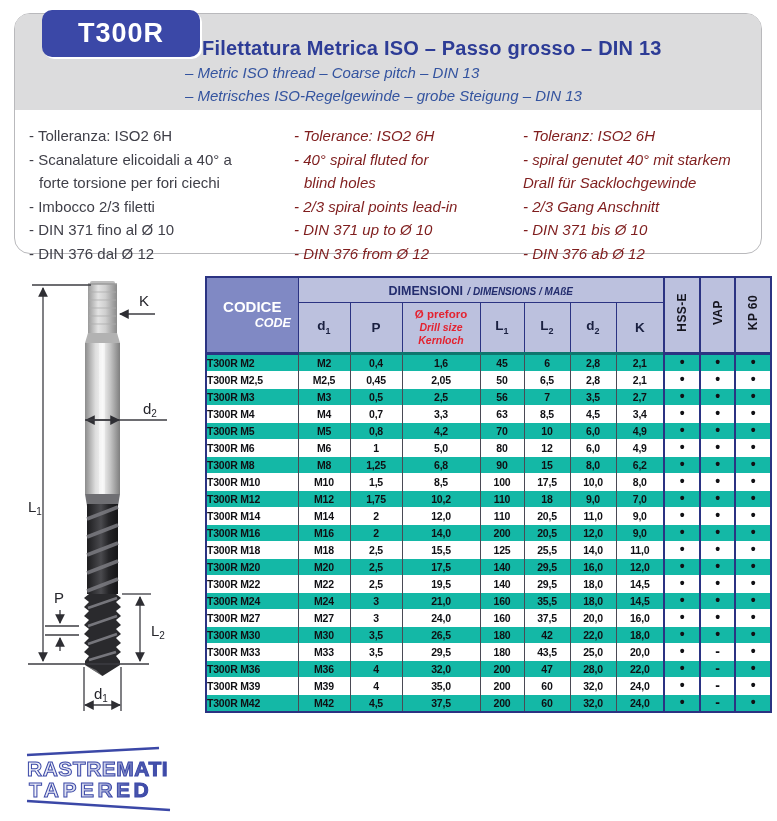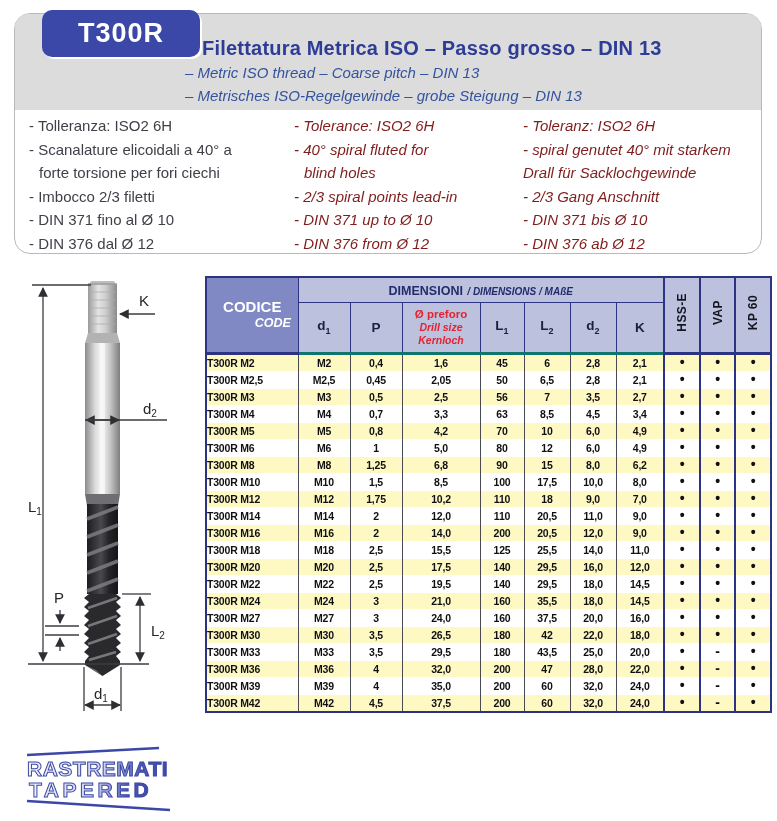--- a/index.html
+++ b/index.html
@@ -12,21 +12,21 @@
   .banner{position:absolute;left:0;top:0;right:0;height:96px;background:#dcdcdd;
           border-radius:14px 14px 0 0;box-sizing:border-box;padding:21px 10px 0 170px;}
   .badge{position:absolute;left:-5px;top:-4px;width:158px;height:47px;background:#3b48a7;
          border-radius:10px;display:flex;align-items:center;justify-content:center;
          color:#fff;font-size:27px;font-weight:bold;letter-spacing:1px;
          box-shadow:2px 2px 0 #ffffff;margin-left:32px;}
   .title-it{font-size:20px;font-weight:bold;color:#2d3c96;line-height:26px;letter-spacing:.2px;}
   .sub{font-size:15px;font-style:italic;color:#33539f;line-height:23px;}
 
   .features{position:absolute;left:0;top:96px;right:0;bottom:0;display:flex;
-            padding:14px 8px 8px 14px;box-sizing:border-box;align-items:center;}
+            padding:14px 8px 8px 14px;box-sizing:border-box;}
   .f-col{font-size:15px;line-height:23.5px;color:#3f3f48;}
   .f-col:nth-child(1){width:265px;}
   .f-col:nth-child(2){width:229px;}
   .f-col:nth-child(3){flex:1;}
   .f-italic{font-style:italic;color:#7f1d1d;}
   .f-cont{padding-left:10px;}
   .f-cont0{padding-left:0px;}
 
   
   #spec-table{position:absolute;left:205px;top:276px;width:565px;border-collapse:collapse;
@@ -44,21 +44,21 @@
   .pf1{color:#e42330;font-weight:bold;font-size:11.5px;}
   .pf2{color:#e42330;font-style:italic;font-weight:bold;font-size:10.5px;}
   th.vert{border-left:2px solid #2b3382;border-bottom:3px solid #2b3382;vertical-align:middle;}
   th.vert .rot{display:inline-block;writing-mode:vertical-rl;transform:rotate(180deg);
                font-size:12px;font-weight:bold;color:#15151f;letter-spacing:.4px;}
   tbody td{height:17px;font-size:10.5px;font-weight:bold;color:#101014;text-align:center;
            border-left:1px solid #4a4a55;border-top:1px solid #ffffff;letter-spacing:-.2px;
            line-height:16px;overflow:hidden;white-space:nowrap;}
   tbody td.code{text-align:left;padding-left:7px;}
   tbody td.avail{border-left:2px solid #2b3382;font-size:14px;line-height:15px;}
-  tbody tr.odd{background:#fef9c3;}
+  tbody tr.odd{background:#14b8a6;}
   tbody tr.even{background:#ffffff;}
 
   
   #tap-svg{position:absolute;left:15px;top:276px;}
   #logo-svg{position:absolute;left:22px;top:742px;}
   .dim-label{font-size:15px;fill:#26262c;font-family:"Liberation Sans",sans-serif;}
 </style>
 </head>
 <body>
 

